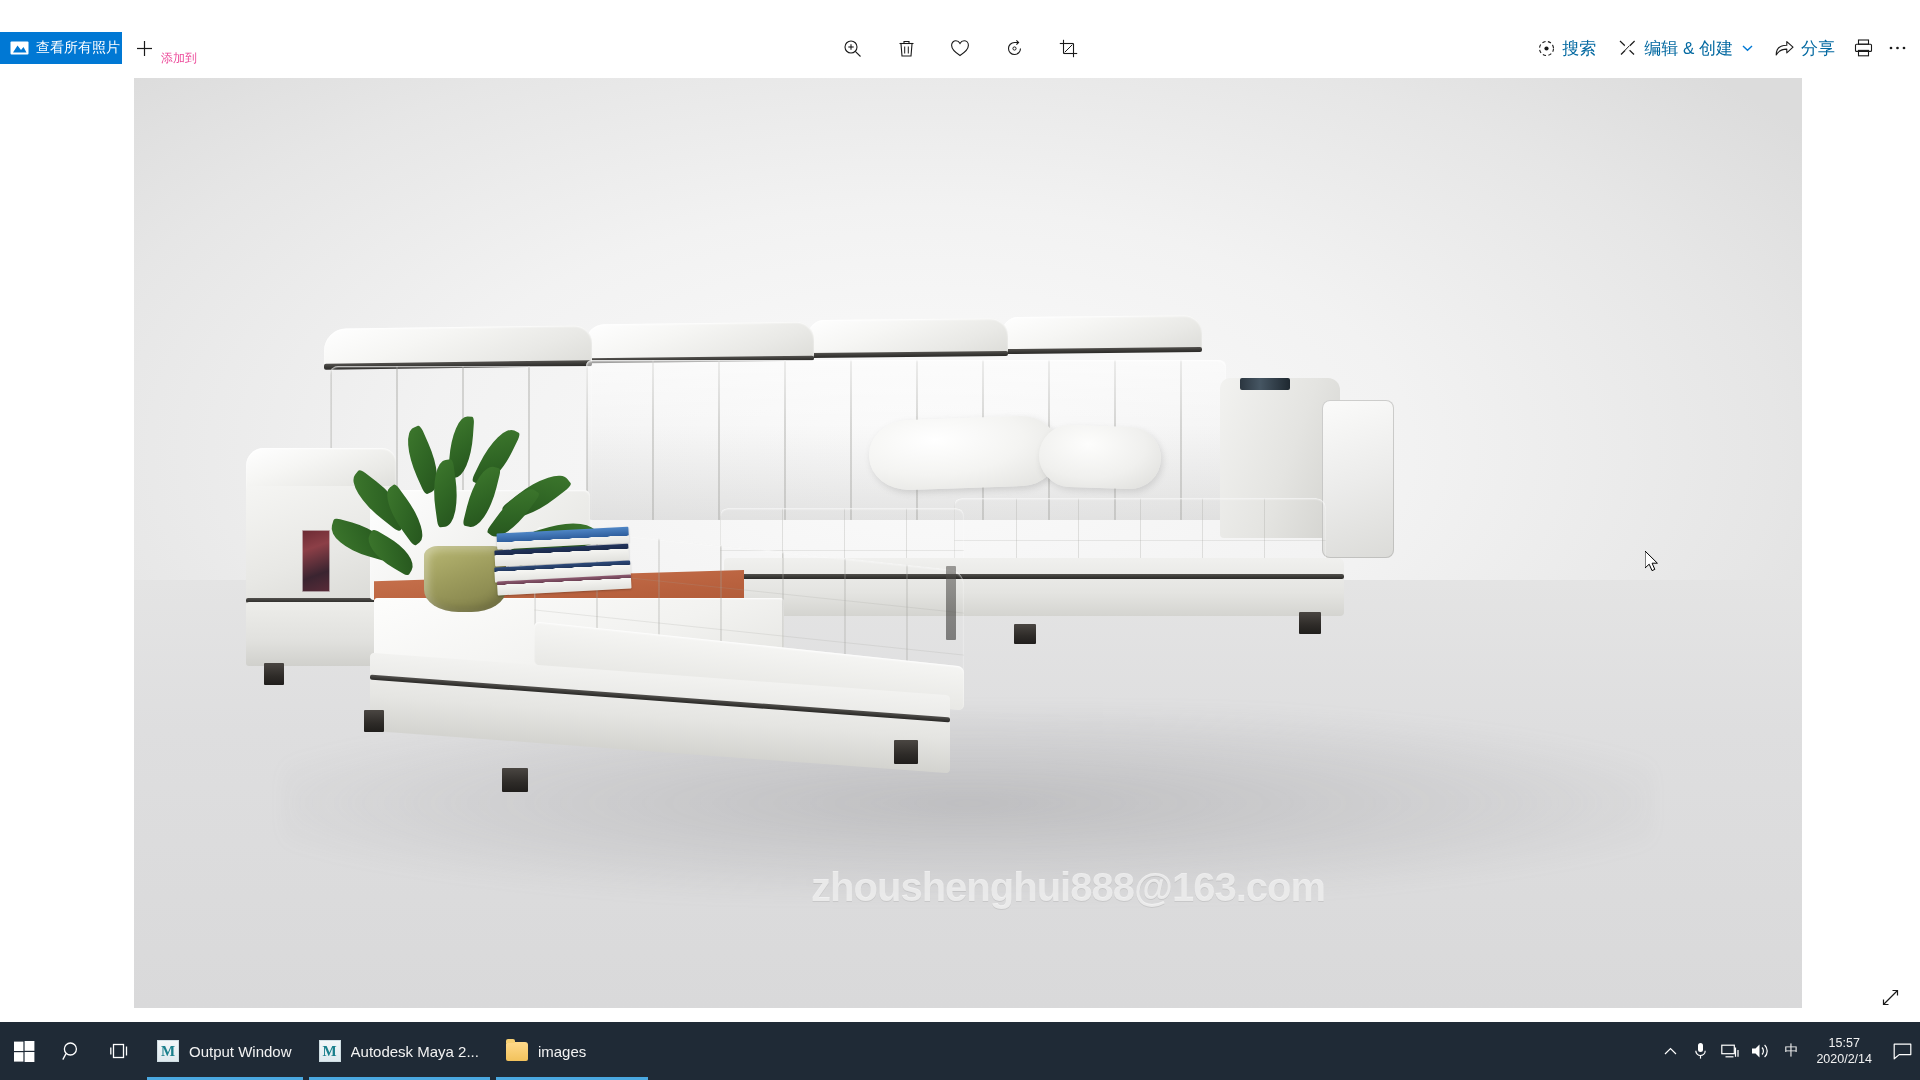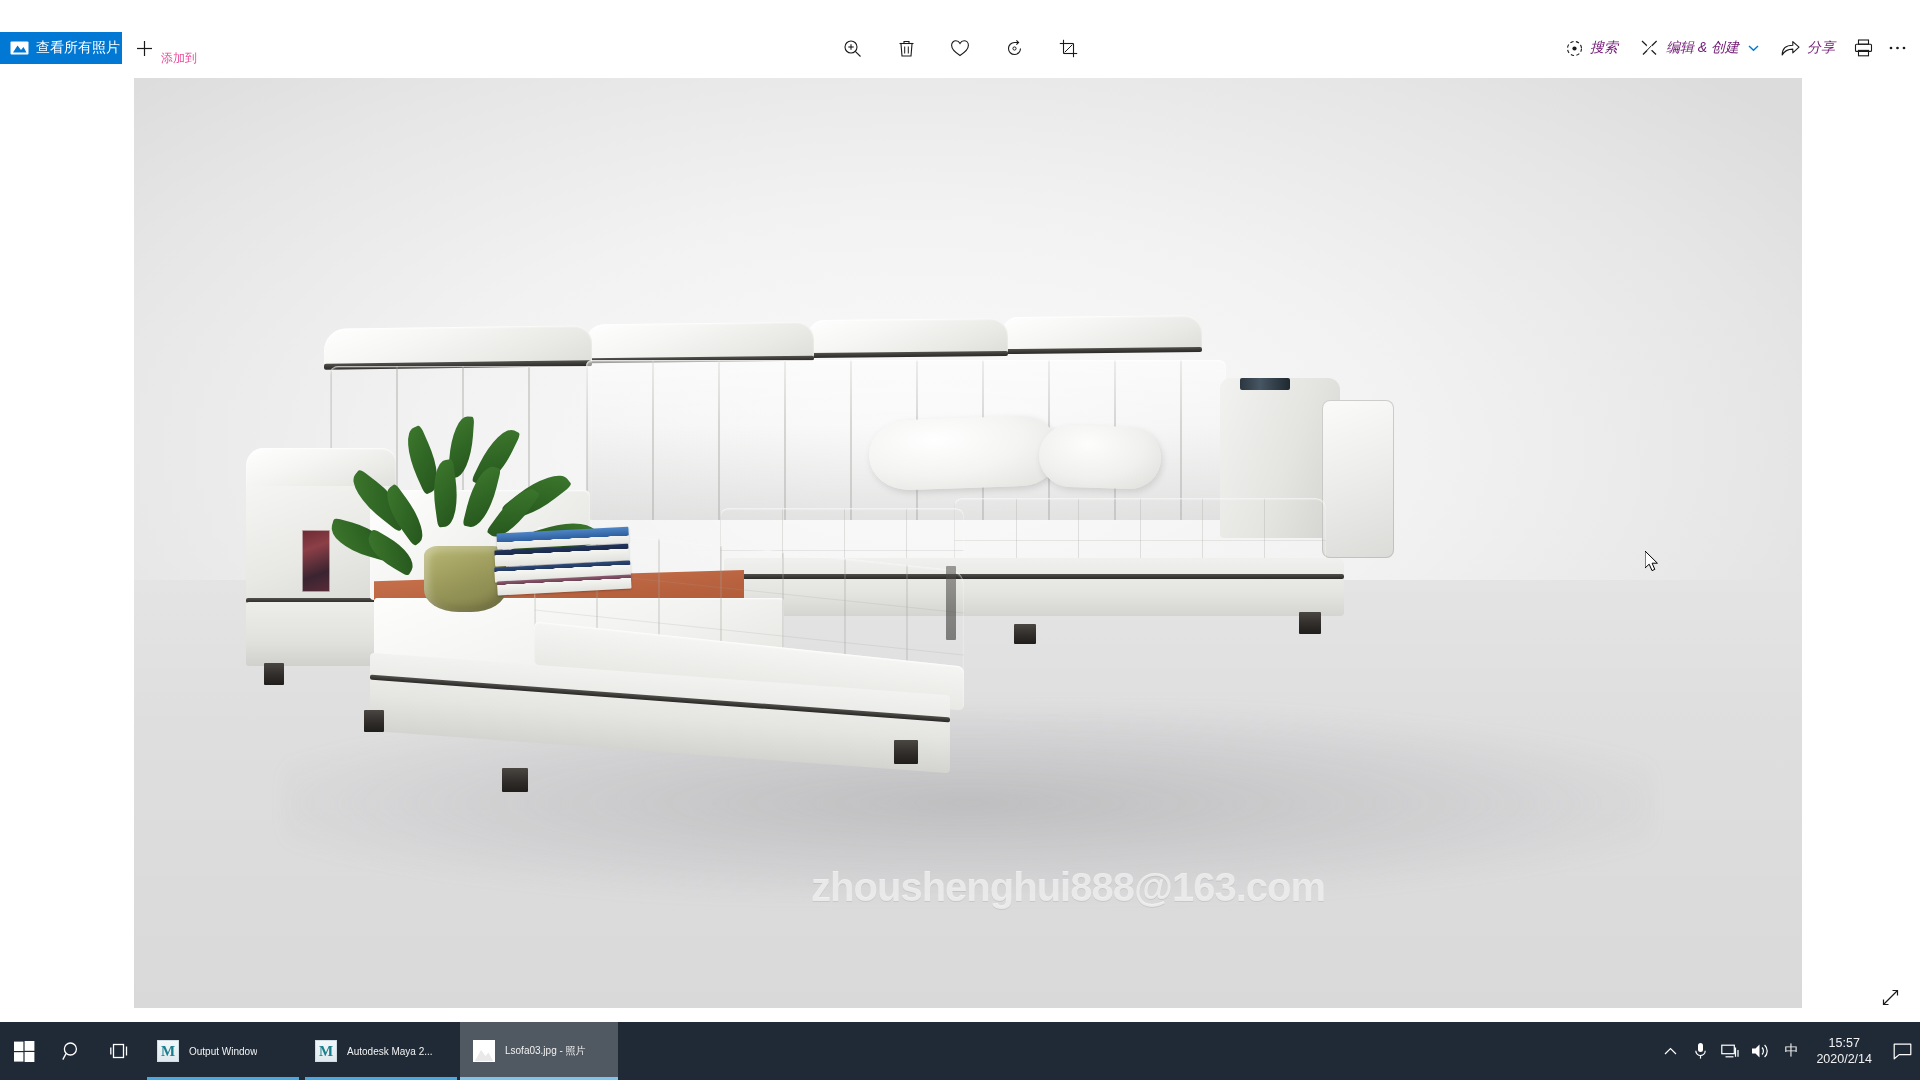--- a/index.html
+++ b/index.html
@@ -77,21 +77,21 @@
   }
 
   .right-tools {
     position: absolute; right: 6px; top: 0;
     height: 32px; display: flex; align-items: center;
   }
   .rt-item {
     height: 30px; display: flex; align-items: center; gap: 7px;
     padding: 0 11px; cursor: default;
   }
-  .rt-label { font-size: 14px; color: #701a75; white-space: nowrap; font-style: italic; }
+  .rt-label { font-size: 17px; color: #0369a1; white-space: nowrap; }
   .rt-icononly {
     width: 34px; height: 30px;
     display: flex; align-items: center; justify-content: center;
     padding: 0; cursor: default;
   }
 
   
   .canvas {
     position: absolute; top: 64px; left: 0;
     width: 1920px; height: 958px;
@@ -222,21 +222,21 @@
     cursor: default;
   }
   .tb-app.active { background: rgba(255,255,255,.22); }
   .tb-app::after {
     content: ""; position: absolute;
     left: 3px; right: 3px; bottom: 0; height: 3px;
     background: #4aa8e0;
   }
   .tb-app.active::after { background: #7fc4ec; left: 0; right: 0; }
   .tb-label {
-    font-size: 10px; color: #f2f2f2;
+    font-size: 15px; color: #f2f2f2;
     white-space: nowrap; overflow: hidden; text-overflow: ellipsis;
     max-width: 150px;
   }
   .tb-icon { width: 22px; height: 22px; flex: 0 0 22px; position: relative; }
   .icon-maya {
     width: 22px; height: 22px;
     background: linear-gradient(180deg,#f2f7f9 0%,#dfeaef 100%);
     border: 1px solid #cfdde3;
     display: flex; align-items: center; justify-content: center;
     font-size: 15px; font-weight: bold; color: #1a7f8c;
@@ -578,33 +578,28 @@
       <span class="tb-label">Output Window</span>
     </div>
 
     <div class="tb-app">
       <div class="tb-icon">
           <div class="icon-maya">M</div>
         </div>
       <span class="tb-label">Autodesk Maya 2...</span>
     </div>
 
-
-
-    <div class="tb-app active">
+    <div class="tb-app">
       <div class="tb-icon">
-        <div class="icon-photos">
-          <svg width="22" height="16" viewBox="0 0 22 16">
-            <polygon points="2,15 8,4 12.5,10 15.5,6.5 20,15" fill="#ffffff"></polygon>
-            <polygon points="2,15 8,4 12.5,10 15.5,6.5 20,15" fill="#e9e9e9"></polygon>
-          </svg>
-        </div>
-      </div>
-      <span class="tb-label">Lsofa03.jpg - 照片</span>
-    </div>
+          <div class="icon-folder"></div>
+        </div>
+      <span class="tb-label">images</span>
+    </div>
+
+
 
 
     <div class="tray">
       <div class="tray-ic">
         <svg width="13" height="9" viewBox="0 0 13 9">
           <polyline points="1,7 6.5,1.6 12,7" fill="none" stroke="#ffffff" stroke-width="1.2"></polyline>
         </svg>
       </div>
       <div class="tray-ic">
         <svg width="15" height="18" viewBox="0 0 15 18">

